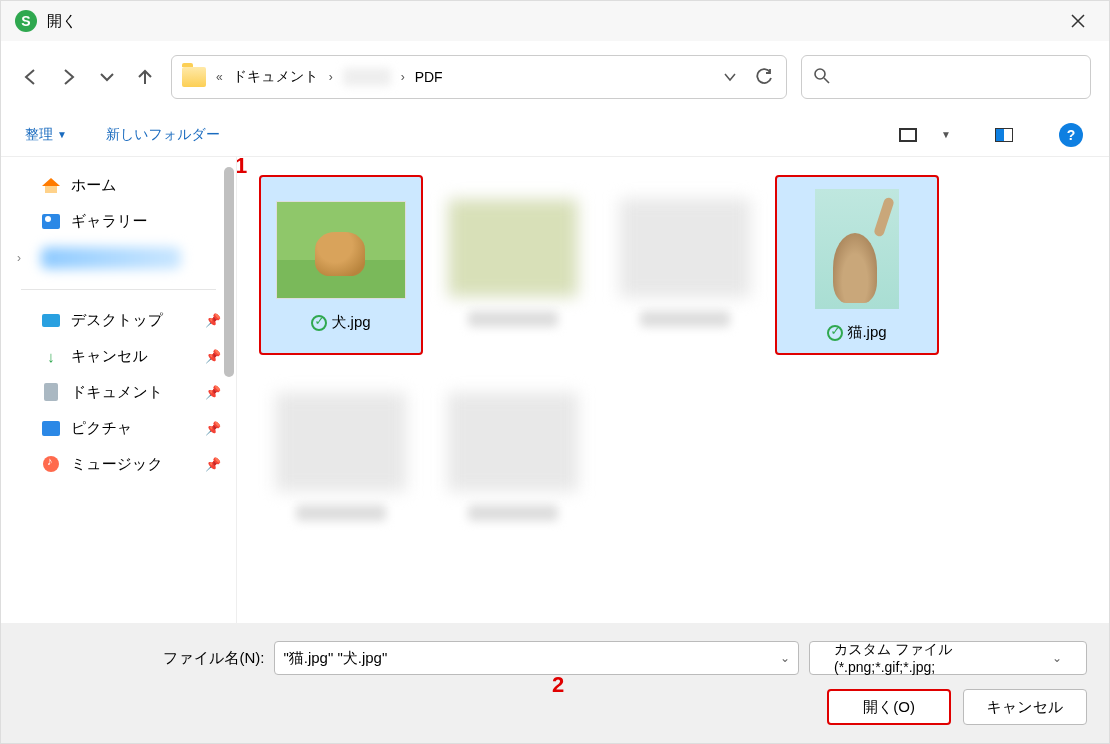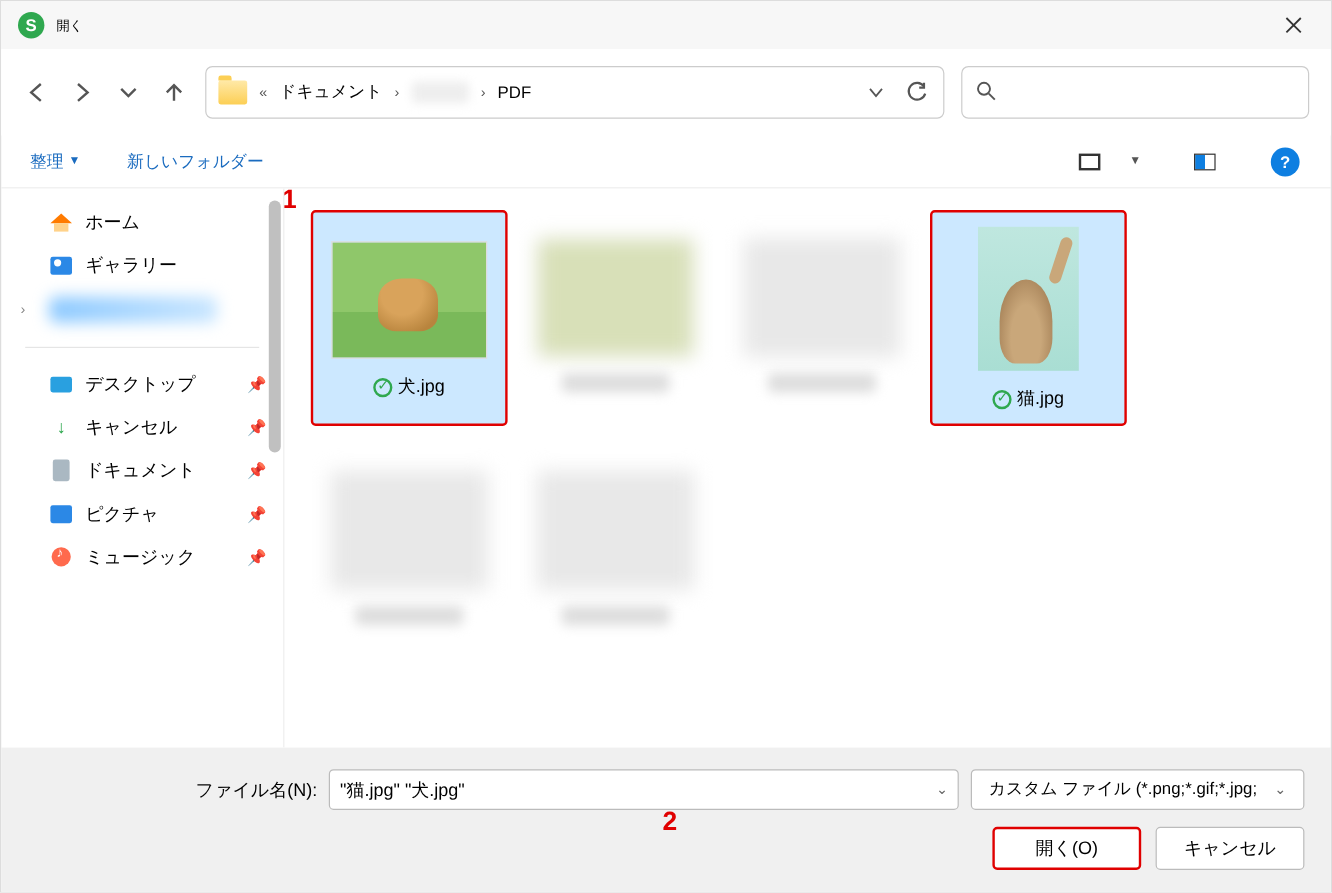--- a/index.html
+++ b/index.html
@@ -32,21 +32,21 @@
   border-radius: 50%;
   background: #2fa84f;
   color: #fff;
   display: flex;
   align-items: center;
   justify-content: center;
   font-weight: bold;
   font-size: 14px;
   margin-right: 10px;
 }
-.title-text { font-size: 11px; }
+.title-text { font-size: 15px; }
 .titlebar-spacer { flex: 1; }
 .close-btn {
   width: 46px; height: 40px;
   display: flex; align-items: center; justify-content: center;
   cursor: pointer;
   font-size: 18px;
 }
 .navbar {
   height: 72px;
   display: flex;
@@ -360,21 +360,21 @@
 }
 .fn-drop { color:#666; cursor:pointer; font-size:12px; }
 .type-select {
   width:278px;
   height:34px;
   background:#fff;
   border:1px solid #bbb;
   border-radius:4px;
   display:flex;
   align-items:center;
-  padding:0 14px;
+  padding:0 24px;
   justify-content:space-between;
   cursor:pointer;
 }
 .btn-row {
   display:flex;
   justify-content:flex-end;
   gap:12px;
   position:relative;
 }
 .btn {

